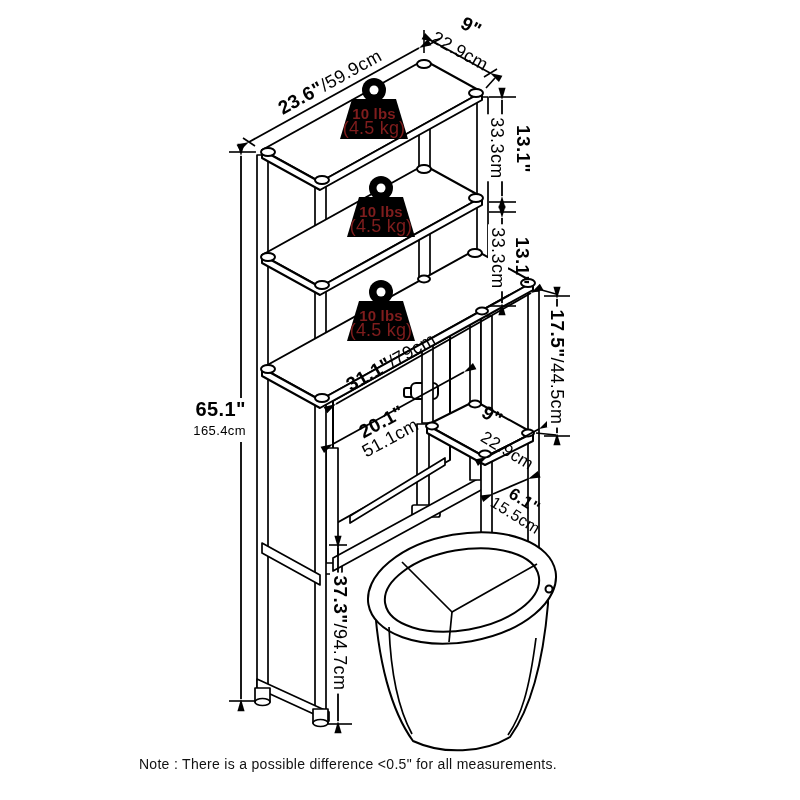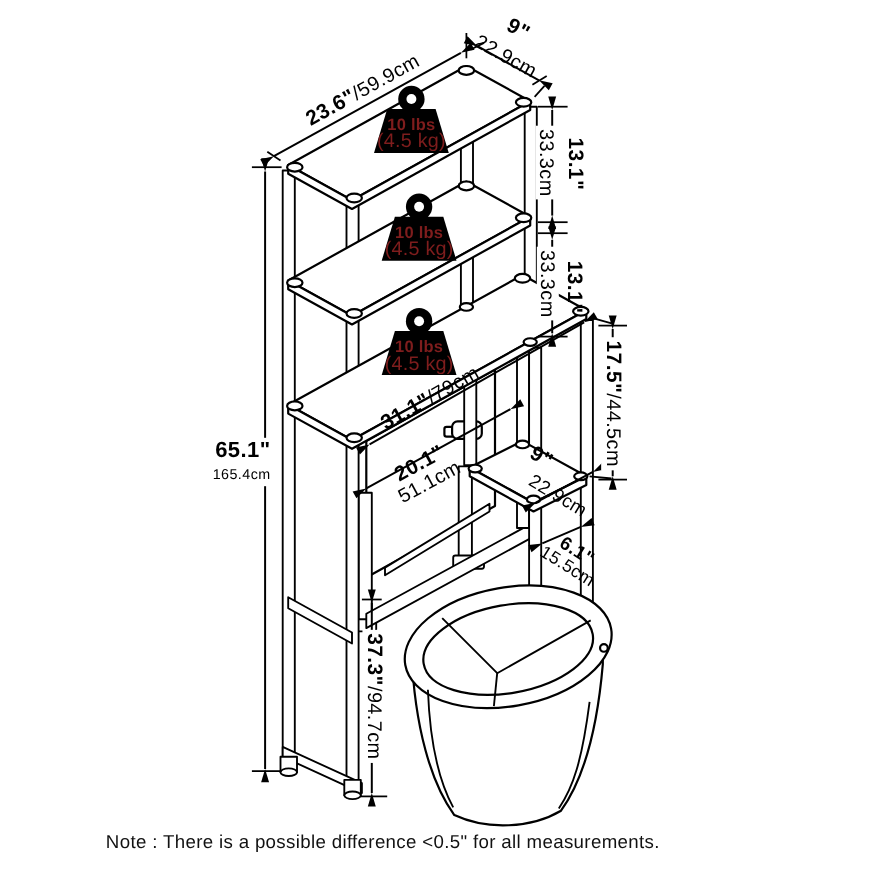--- a/index.html
+++ b/index.html
@@ -8,21 +8,21 @@
   .stage svg{position:absolute;left:0;top:0;}
   .labels{position:absolute;left:0;top:0;width:800px;height:800px;pointer-events:none;}
   .lbl{position:absolute;white-space:nowrap;font-size:18px;letter-spacing:.4px;
        transform:translate(-50%,-50%);line-height:20px;text-align:center;}
   .lbl .b{font-weight:bold;font-size:19px;}
   .bgw{background:#fff;padding:0 3px;}
   .badge-lbl{position:absolute;transform:translate(-50%,-50%);color:#7f1d1d;text-align:center;
        font-size:15px;font-weight:bold;line-height:15px;letter-spacing:.2px;}
   .badge-lbl .kg{display:block;font-weight:normal;font-size:18px;}
   .two{line-height:19px;}
-  .note{position:absolute;left:0;top:756px;width:696px;text-align:center;font-size:17px;
+  .note{position:absolute;left:0;top:756px;width:696px;text-align:center;font-size:14px;
         letter-spacing:.3px;color:#111;}
 </style>
 </head>
 <body>
 
 <div class="stage">
 
 <svg width="800" height="800" viewBox="0 0 800 800">
   <defs>
     <marker id="ah" markerUnits="userSpaceOnUse" markerWidth="14" markerHeight="10" viewBox="0 0 14 10" refX="0.8" refY="5" orient="auto-start-reverse">

